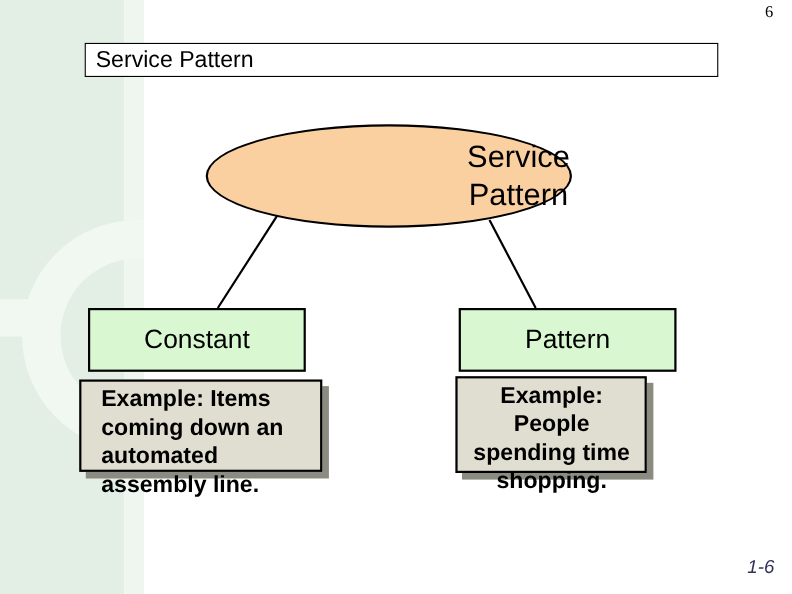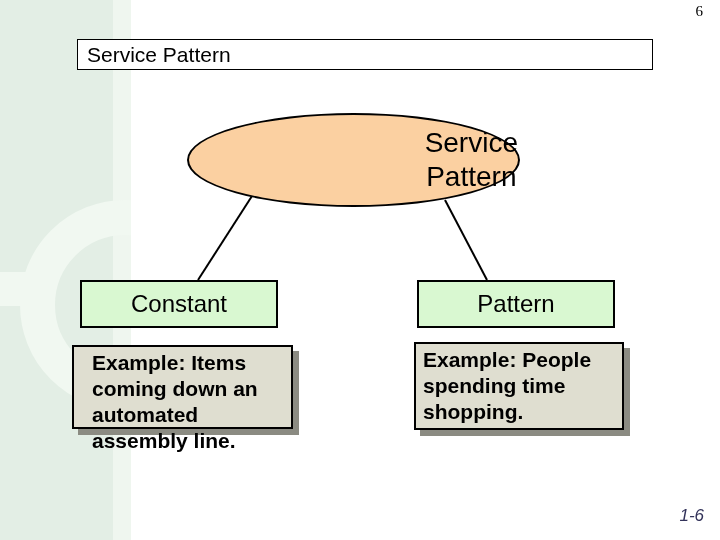--- a/index.html
+++ b/index.html
@@ -55,39 +55,39 @@
   .root-ellipse{
     position:absolute;left:187px;top:113px;width:333px;height:94px;
     background:#fbd0a1;border:2px solid #000;border-radius:50%;
     box-sizing:border-box;z-index:1;
     display:flex;align-items:center;justify-content:flex-end;text-align:center;
   }
   .root-ellipse span{
     font-size:28px;line-height:34px;color:#000;white-space:pre-line;
   }
   .branch-box{
-    position:absolute;height:48px;box-sizing:border-box;
+    position:absolute;height:58px;box-sizing:border-box;
     background:#d9f8d1;border:2px solid #000;z-index:1;
     display:flex;align-items:center;justify-content:center;
   }
   .branch-box span{font-size:24px;color:#000;}
   .branch-constant{left:80px;top:280px;width:198px;}
   .branch-variable{left:417px;top:280px;width:198px;}
   .example-box{
     position:absolute;box-sizing:border-box;z-index:1;
     background:#dfded0;border:2px solid #000;
     box-shadow:6px 6px 0 #8b8b82;
   }
   .example-box span{
     display:block;padding:3px 6px 0 7px;
     font-size:21px;line-height:26px;font-weight:bold;color:#000;
     white-space:pre-line;
   }
   .example-constant{left:72px;top:345px;width:221px;height:84px;padding-left:11px;}
-  .example-variable{left:414px;top:342px;width:210px;height:88px;}
+  .example-variable{left:414px;top:342px;width:174px;height:88px;text-align:center;}
 </style>
 </head>
 <body>
 
 <div class="sidebar">
   <div class="sidebar-band"></div>
   <div class="sidebar-strip"></div>
   <div class="ghost-ring"></div>
   <div class="ghost-bar"></div>
 </div>

